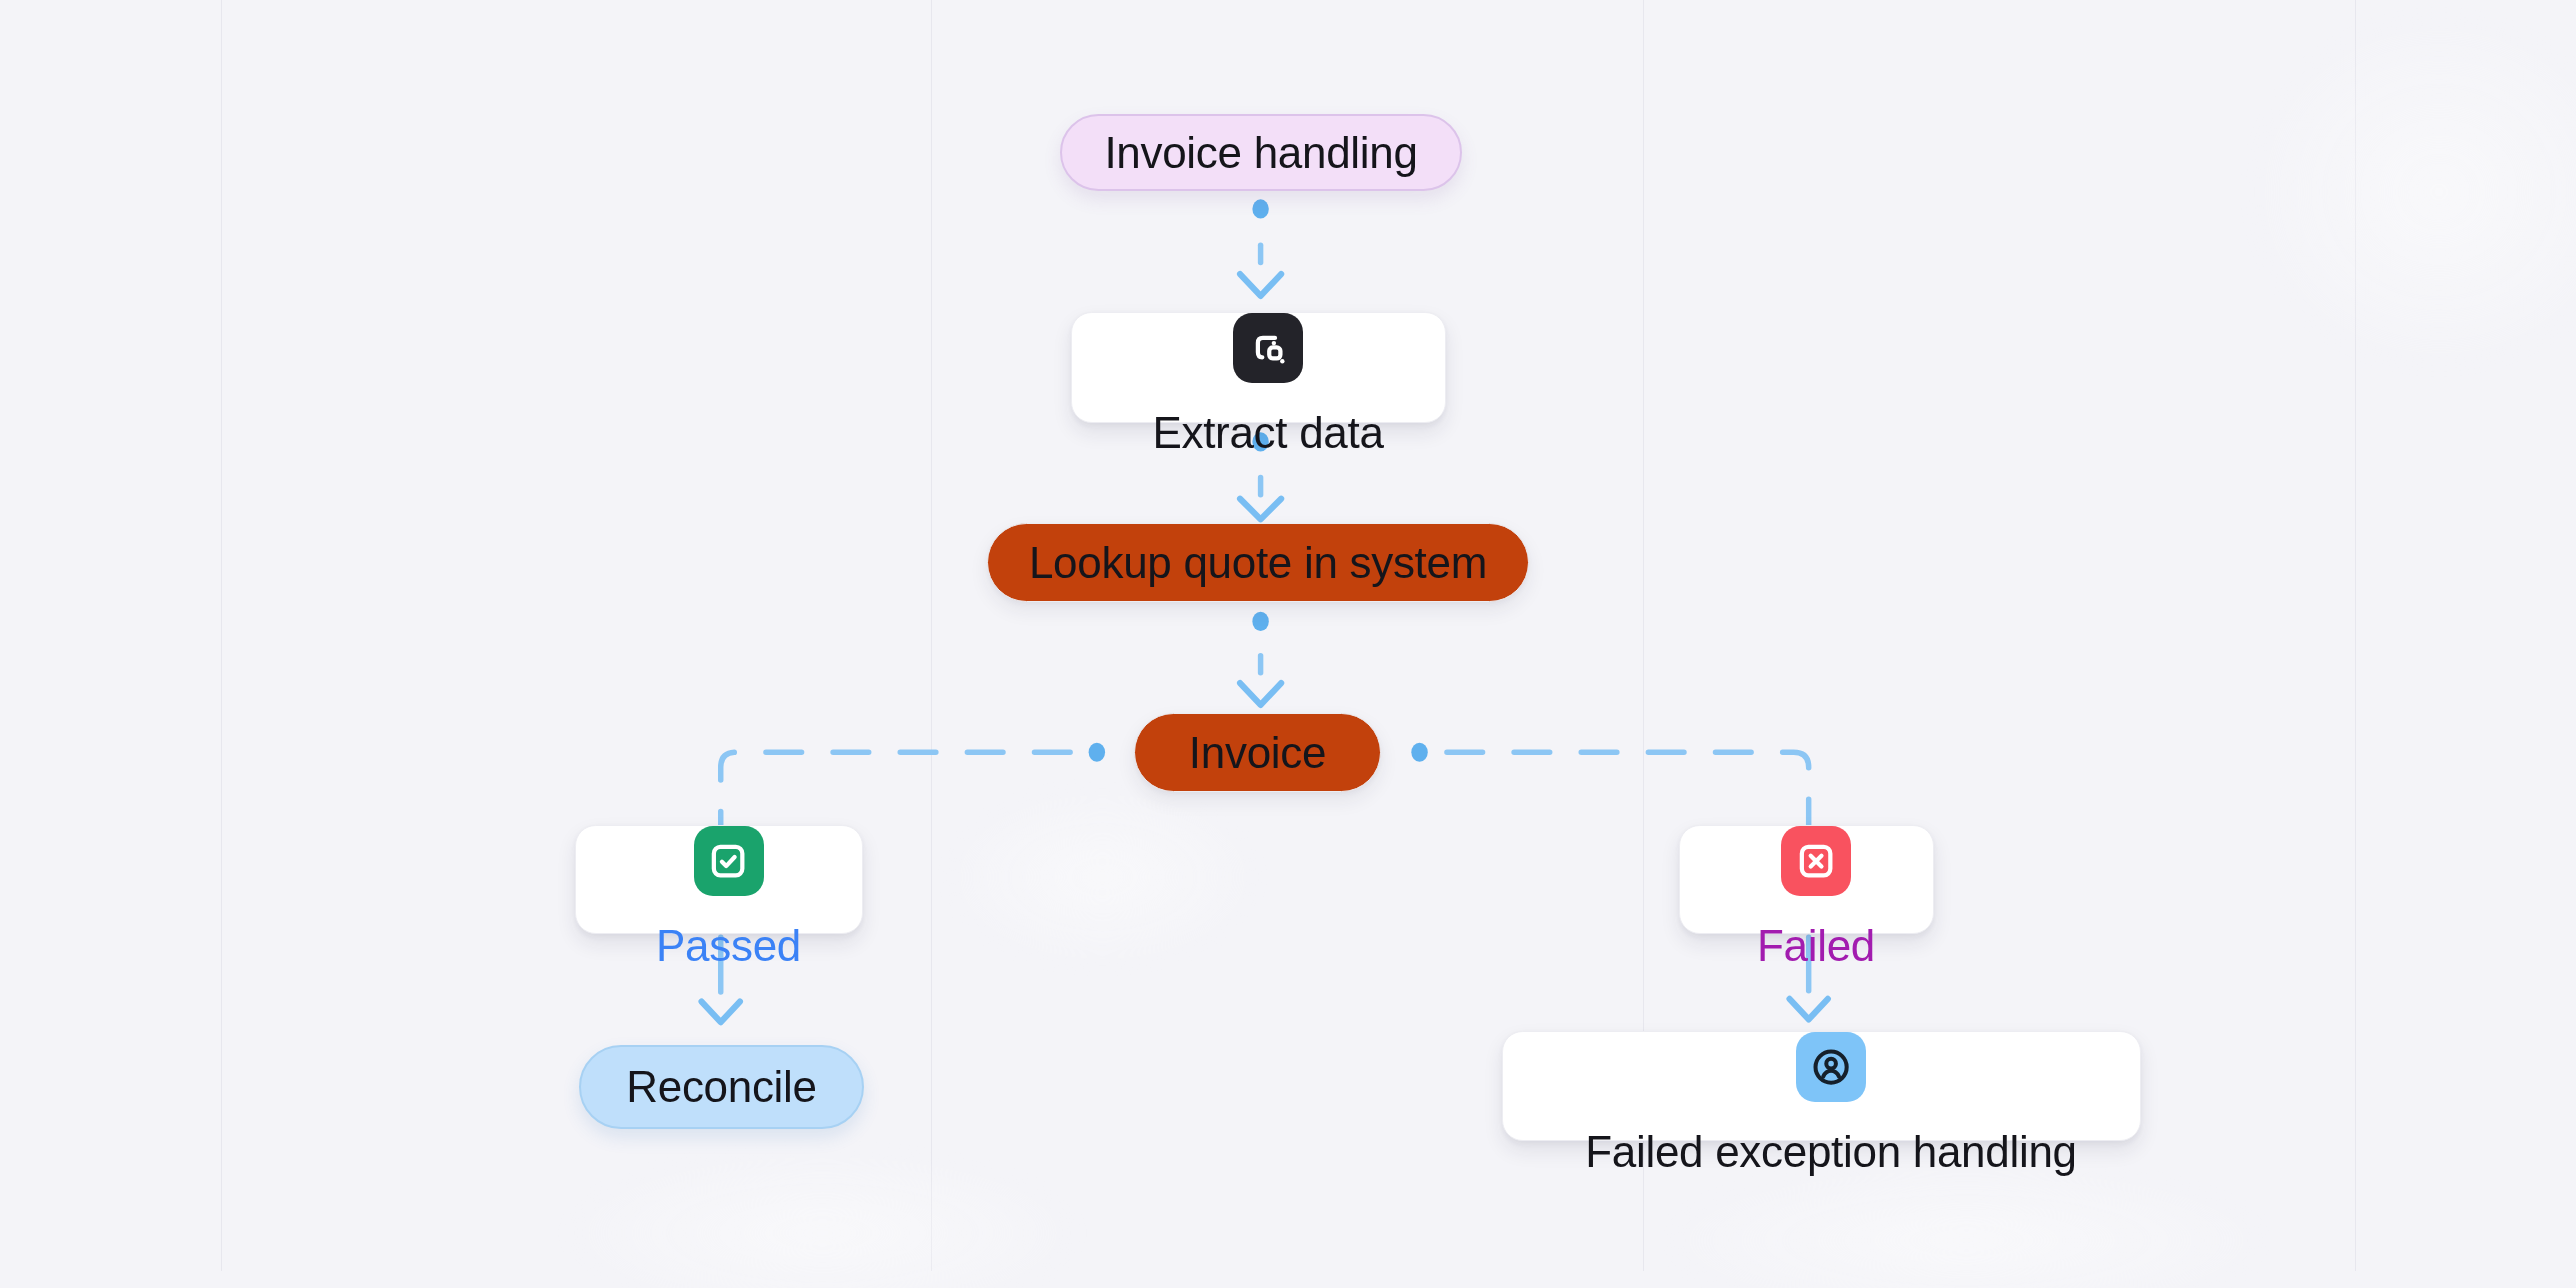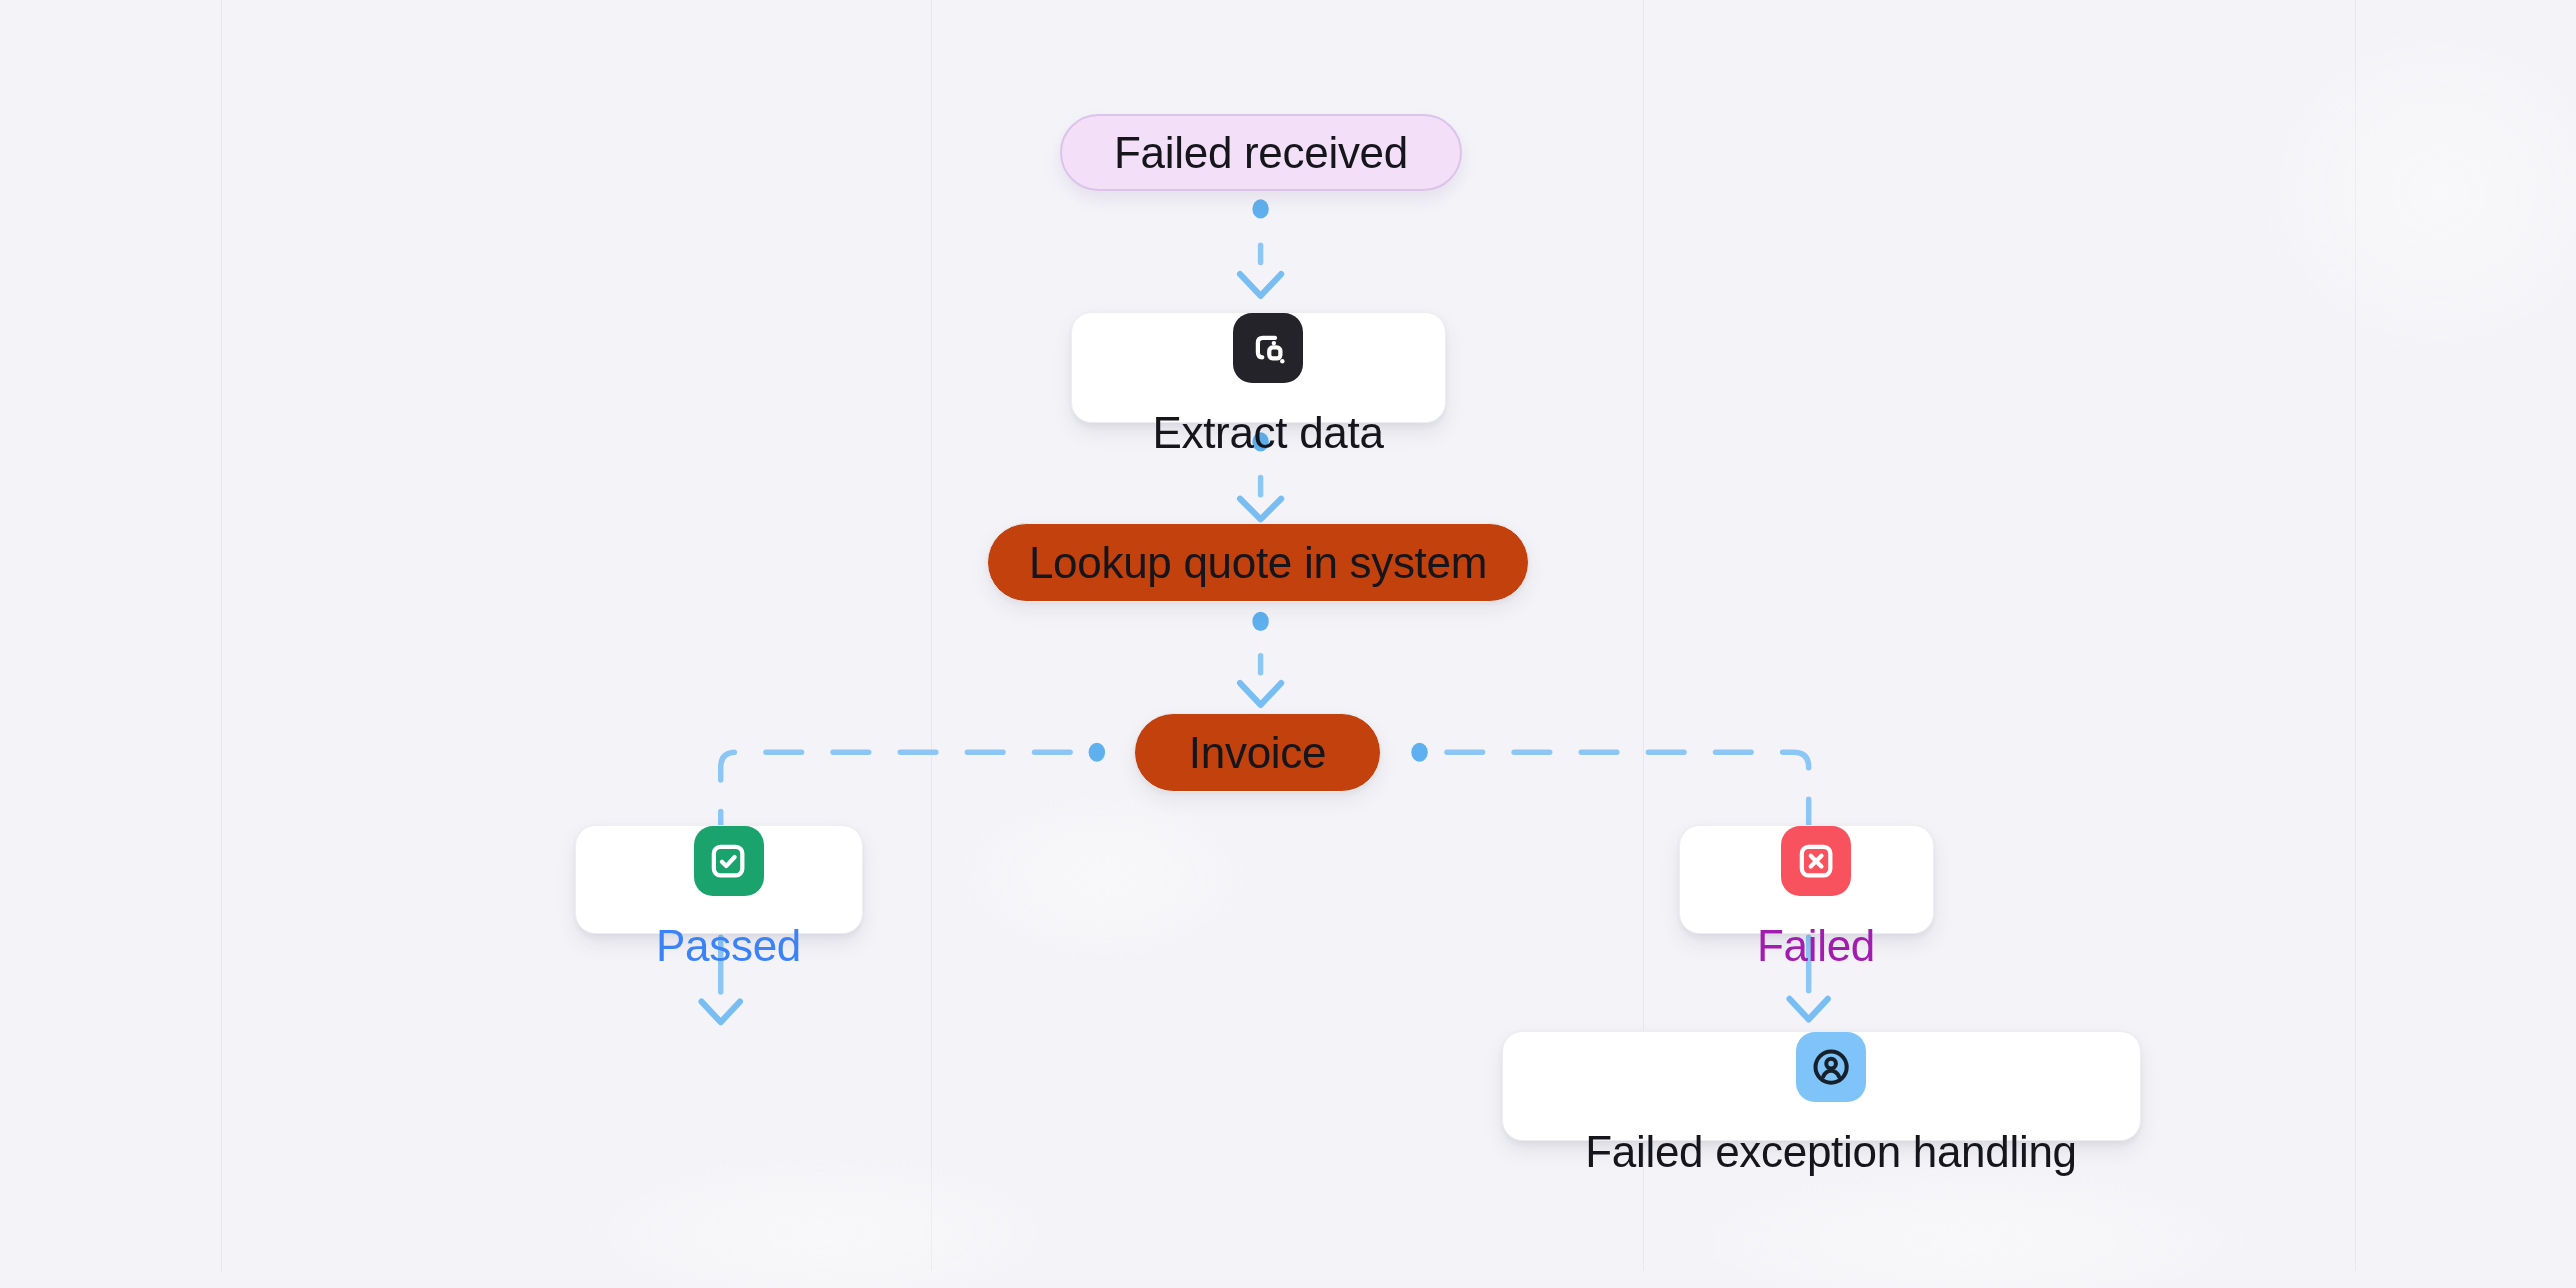--- a/index.html
+++ b/index.html
@@ -105,21 +105,21 @@
       </g>
 
       <g>
         <line x1="2640" y1="1368" x2="2640" y2="1446" stroke="#8cc6f4" stroke-width="8"></line>
         <path d="M2612 1458 L2640 1488 L2668 1458" stroke="#79bef3" stroke-width="9"></path>
       </g>
     </g>
   </svg>
 
   <div class="node pill pill-purple" style="left:1060px;top:114px;width:402px;height:77px">
-    <span>Failed received</span>
+    <span>Invoice handling</span>
   </div>
 
   <div class="node card" style="left:1071px;top:312px;width:375px;height:111px">
     <span class="node-icon icon-dark">
       <svg viewBox="0 0 24 24">
         <path d="M15.6 6.7 H9.3 Q6.7 6.7 6.7 9.3 V14.2 Q6.7 16.8 9 16.8" fill="none" stroke="#ffffff" stroke-width="2.2" stroke-linecap="round"></path>
         <circle cx="15" cy="9.4" r="1.15" fill="#ffffff"></circle>
         <rect x="12.6" y="11.6" width="5.8" height="5.8" rx="1.9" fill="none" stroke="#ffffff" stroke-width="2.2"></rect>
         <circle cx="19.4" cy="18.8" r="1.15" fill="#ffffff"></circle>
       </svg>
@@ -148,20 +148,23 @@
   <div class="node card" style="left:1679px;top:825px;width:255px;height:109px">
     <span class="node-icon icon-red">
       <svg viewBox="0 0 24 24">
         <rect x="4.6" y="4.6" width="14.8" height="14.8" rx="3.4" fill="none" stroke="#ffffff" stroke-width="2.2"></rect>
         <path d="M9.2 9.2 L14.8 14.8 M14.8 9.2 L9.2 14.8" fill="none" stroke="#ffffff" stroke-width="2.2" stroke-linecap="round"></path>
       </svg>
     </span>
     <span class="text-red">Failed</span>
   </div>
 
+  <div class="node pill pill-blue" style="left:579px;top:1045px;width:285px;height:84px">
+    <span>Reconcile</span>
+  </div>
 
   <div class="node card" style="left:1502px;top:1031px;width:639px;height:110px">
     <span class="node-icon icon-blue">
       <svg viewBox="0 0 24 24">
         <circle cx="12" cy="12" r="8.1" fill="none" stroke="#15202b" stroke-width="2.1"></circle>
         <circle cx="12" cy="10.2" r="2.5" fill="none" stroke="#15202b" stroke-width="2.1"></circle>
         <path d="M7.9 16.9 Q9.3 13.9 12 13.9 Q14.7 13.9 16.1 16.9" fill="none" stroke="#15202b" stroke-width="2.1" stroke-linecap="round"></path>
       </svg>
     </span>
     <span>Failed exception handling</span>

